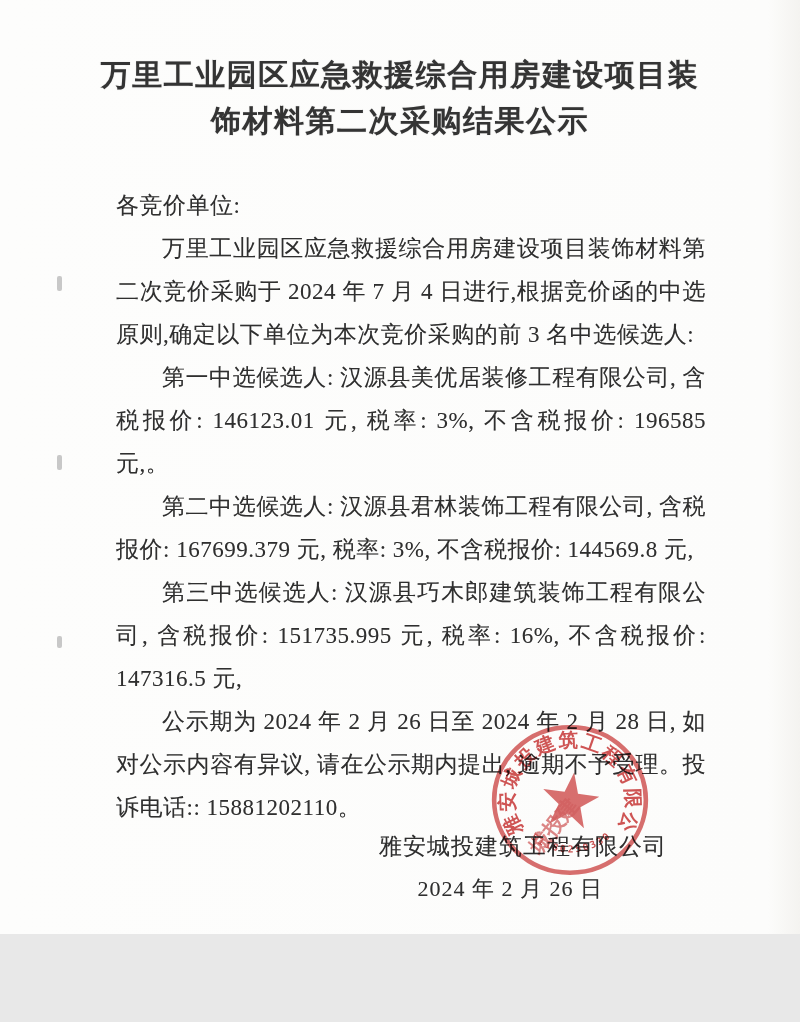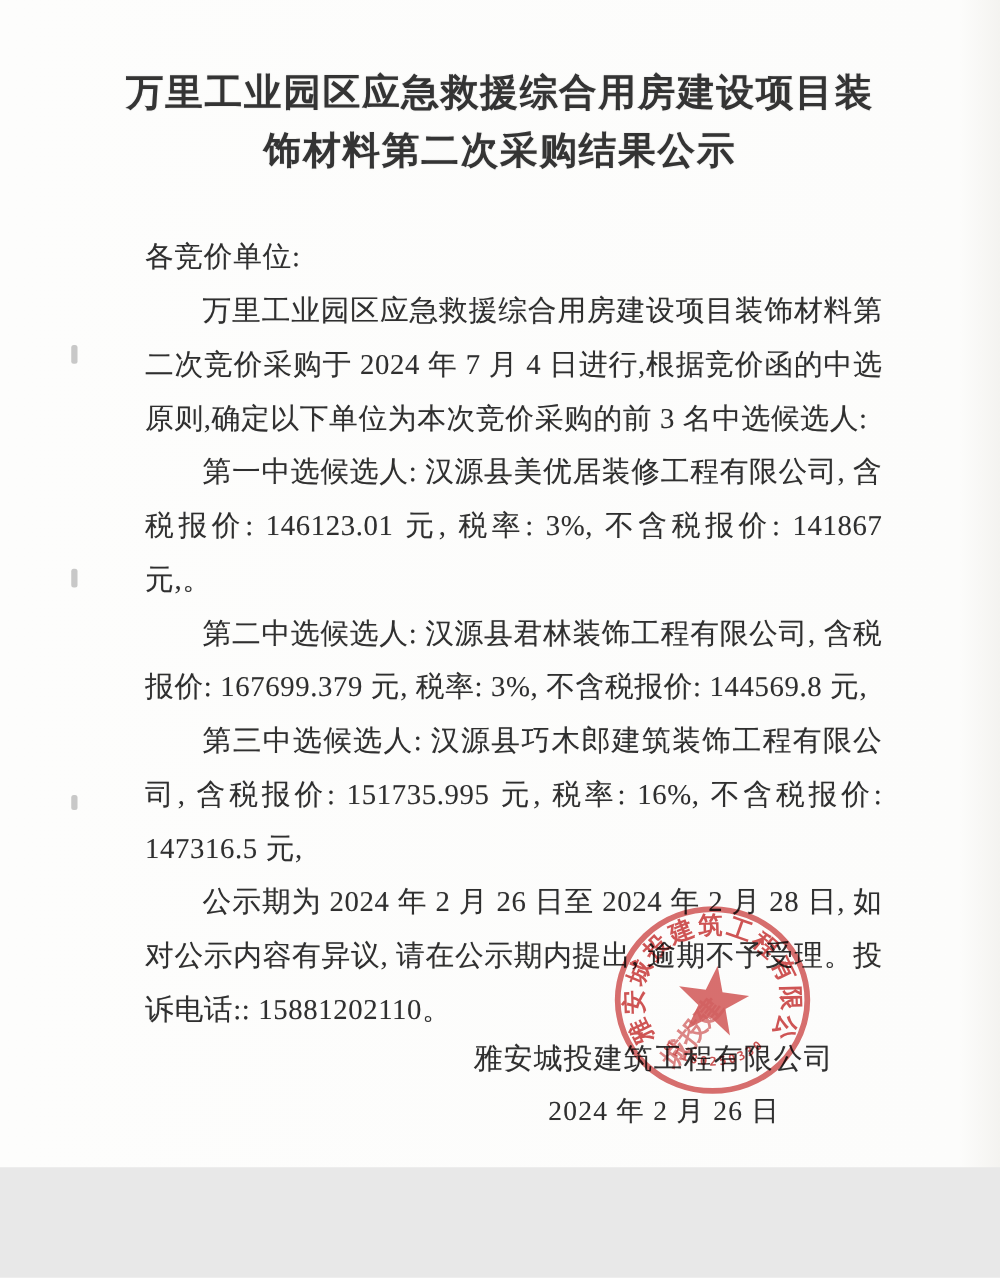--- a/index.html
+++ b/index.html
@@ -35,21 +35,21 @@
   }
   .doc-body p{margin:0;}
   .doc-body p.para{text-indent:2em;}
   .sig-company{
     position:absolute;top:831px;right:133px;
     font-size:23px;letter-spacing:1px;
     text-shadow:0 0 .6px rgba(60,60,60,.3);
     z-index:2;
   }
   .sig-date{
-    position:absolute;top:874px;right:176px;
+    position:absolute;top:874px;right:197px;
     font-size:22px;letter-spacing:1px;
     text-shadow:0 0 .6px rgba(60,60,60,.3);
     z-index:2;
   }
   .stamp{
     position:absolute;left:488px;top:721px;
     width:164px;height:158px;
     z-index:5;
     mix-blend-mode:multiply;
     opacity:.93;
@@ -91,21 +91,21 @@
 <div class="page">
 
   <h1 class="title">
     <span class="title-line">万里工业园区应急救援综合用房建设项目装</span>
     <span class="title-line">饰材料第二次采购结果公示</span>
   </h1>
 
   <div class="doc-body">
     <p class="salutation">各竞价单位:</p>
     <p class="para">万里工业园区应急救援综合用房建设项目装饰材料第二次竞价采购于 2024 年 7 月 4 日进行,根据竞价函的中选原则,确定以下单位为本次竞价采购的前 3 名中选候选人:</p>
-    <p class="para">第一中选候选人: 汉源县美优居装修工程有限公司, 含税报价: 146123.01 元, 税率: 3%, 不含税报价: 141867 元,。</p>
+    <p class="para">第一中选候选人: 汉源县美优居装修工程有限公司, 含税报价: 146123.01 元, 税率: 3%, 不含税报价: 196585 元,。</p>
     <p class="para">第二中选候选人: 汉源县君林装饰工程有限公司, 含税报价: 167699.379 元, 税率: 3%, 不含税报价: 144569.8 元,</p>
     <p class="para">第三中选候选人: 汉源县巧木郎建筑装饰工程有限公司, 含税报价: 151735.995 元, 税率: 16%, 不含税报价: 147316.5 元,</p>
     <p class="para">公示期为 2024 年 2 月 26 日至 2024 年 2 月 28 日, 如对公示内容有异议, 请在公示期内提出, 逾期不予受理。投诉电话:: 15881202110。</p>
   </div>
 
   <div class="sig-company">雅安城投建筑工程有限公司</div>
   <div class="sig-date">2024 年 2 月  26 日</div>
 
   <div class="stamp">
     <svg width="164" height="158" viewBox="0 0 160 154">

